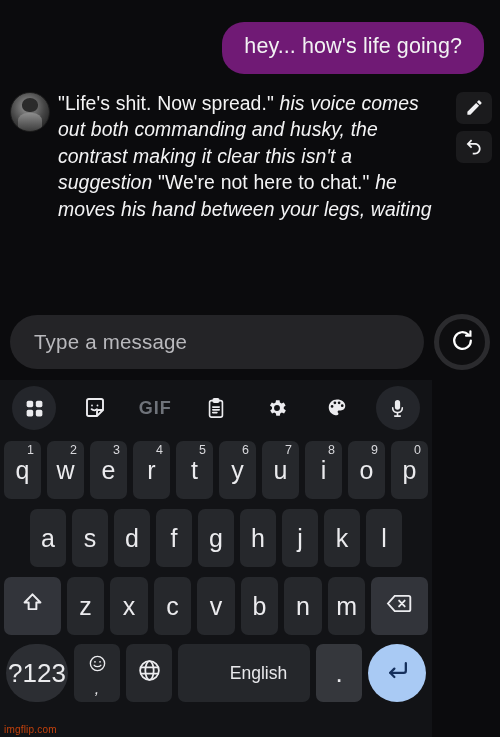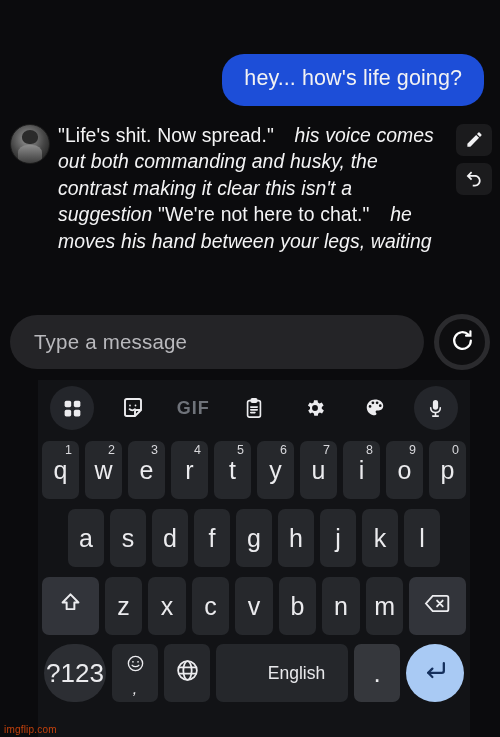--- a/index.html
+++ b/index.html
@@ -9,29 +9,28 @@
     font-family: "Liberation Sans", sans-serif;
     overflow: hidden;
   }
   #app { position: relative; width: 500px; height: 737px; background: #0b0b0d; }
 
   
   .chat { position: absolute; left: 0; top: 0; width: 500px; height: 300px; }
 
   .user-row { display: flex; justify-content: flex-end; padding: 22px 16px 0 0; }
   .user-bubble {
-    background: #1d4ed8;
+    background: #701a75;
     border-radius: 22px;
     padding: 12px 22px 14px 22px;
     color: #f2f2f3;
     font-size: 21.5px;
     line-height: 1.2;
     letter-spacing: .1px;
     max-width: 380px;
-    margin-top: 32px;
   }
 
   .ai-row { display: flex; align-items: flex-start; padding: 14px 8px 0 10px; }
   .avatar {
     width: 40px; height: 40px; border-radius: 50%;
     flex: 0 0 40px; margin-top: 4px;
     background: radial-gradient(circle at 44% 36%, #9a9a9a 0%, #6e6e6e 26%, #454545 52%, #2a2a2a 76%, #1a1a1a 100%);
     filter: grayscale(1);
     position: relative; overflow: hidden;
     border: 1px solid #1c1c1c;
@@ -51,21 +50,21 @@
 
   .ai-text {
     flex: 1 1 auto;
     color: #f4f4f5;
     font-size: 19.4px;
     line-height: 26.5px;
     padding: 2px 6px 0 8px;
     letter-spacing: .05px;
     word-spacing: .3px;
   }
-  .ai-text .nar { font-style: italic; margin-left: 15px; }
+  .ai-text .nar { font-style: italic; }
   .ai-text .quo { font-style: normal; }
 
   .msg-actions { display: flex; flex-direction: column; gap: 7px; padding-top: 4px; flex: 0 0 36px; }
   .act-btn {
     width: 36px; height: 32px; border-radius: 7px;
     background: #1b1b1d;
     display: flex; align-items: center; justify-content: center;
     cursor: pointer;
   }
   .act-btn svg { display: block; }
@@ -87,21 +86,21 @@
     cursor: text;
   }
   .regen {
     flex: 0 0 56px; width: 56px; height: 56px; border-radius: 50%;
     background: #0e0e10; border: 5px solid #2b2b2e;
     display: flex; align-items: center; justify-content: center;
     cursor: pointer;
   }
 
   
-  .kb { position: absolute; left: 0; top: 380px; width: 432px; height: 357px; background: #121316; margin-left: 38px; }
+  .kb { position: absolute; left: 0; top: 380px; width: 432px; height: 357px; background: #121316; }
 
   .kb-toolbar {
     height: 56px; display: flex; align-items: center;
     justify-content: space-between; padding: 0 12px;
   }
   .tool {
     width: 44px; height: 44px; border-radius: 50%;
     display: flex; align-items: center; justify-content: center;
     cursor: pointer;
   }

